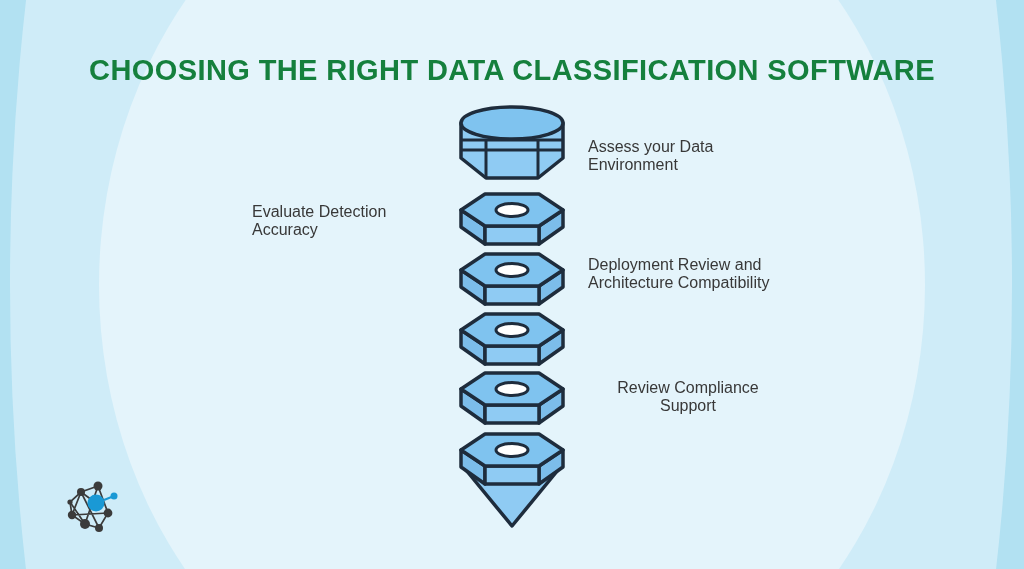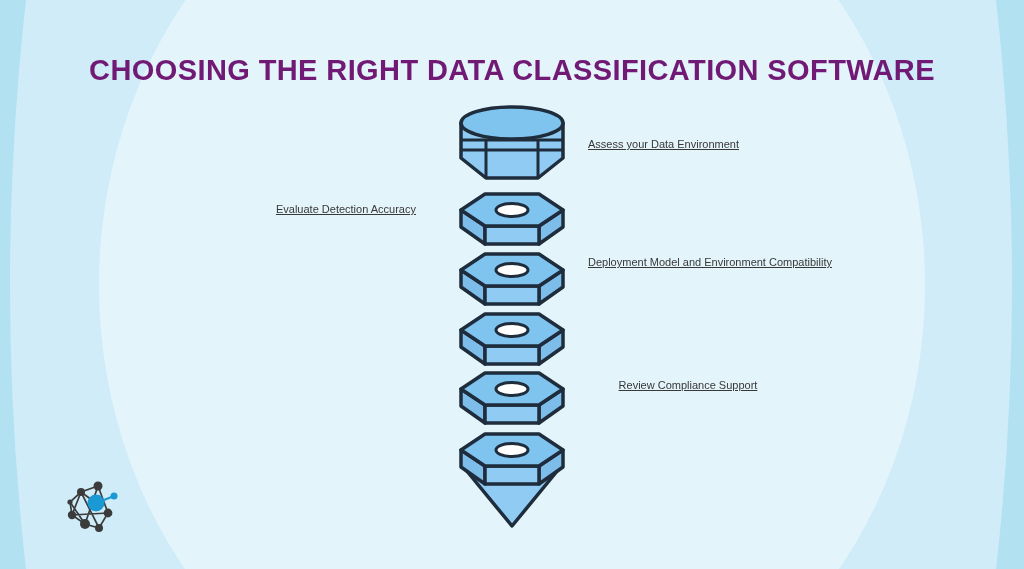--- a/index.html
+++ b/index.html
@@ -16,30 +16,29 @@
     background:#cfecf8;
   }
   #bg-inner{
     left:99px;top:-180px;width:826px;height:930px;
     background:#e4f4fb;
   }
   #title{
     position:absolute;left:0;top:54px;width:1024px;
     text-align:center;
     font-size:29px;font-weight:800;letter-spacing:.4px;
-    color:#701a75;
+    color:#15803d;
   }
   .step-label{
     position:absolute;
-    font-size:11px;line-height:1.12;
+    font-size:16px;line-height:1.12;
     color:#383838;
-    text-decoration:underline;
   }
   .step-label.right{left:588px;text-align:left;}
-  .step-label.left{right:608px;text-align:right;}
+  .step-label.left{right:572px;}
   #label-0{top:138px;width:200px;}
   #label-1{top:203px;width:200px;}
   #label-2{top:256px;width:252px;}
   #label-3{top:326px;width:200px;}
   #label-4{top:379px;width:200px;text-align:center;}
   #label-5{top:433px;width:205px;}
   .shape{position:absolute;left:458px;width:108px;}
   #shape-0{left:456px;top:102px;width:112px;}
   #shape-1{top:189px;}
   #shape-2{top:249px;}
@@ -116,21 +115,21 @@
       <path d="M3,21 L3,38 L27,55 L27,37 Z" fill="#7cbdea" stroke="#1e2c3c" stroke-width="3.5" stroke-linejoin="round"></path>
       <path d="M105,21 L105,38 L81,55 L81,37 Z" fill="#7cbdea" stroke="#1e2c3c" stroke-width="3.5" stroke-linejoin="round"></path>
       <path d="M27,37 L27,55 L81,55 L81,37 Z" fill="#8fcbf3" stroke="#1e2c3c" stroke-width="3.5" stroke-linejoin="round"></path>
       <path d="M3,21 L27,5 L81,5 L105,21 L81,37 L27,37 Z" fill="#7fc3ef" stroke="#1e2c3c" stroke-width="3.5" stroke-linejoin="round"></path>
       <ellipse cx="54" cy="21" rx="16" ry="6.5" fill="#ffffff" stroke="#1e2c3c" stroke-width="3"></ellipse>
     </svg>
   </div>
 
   <div class="step-label right" id="label-0">Assess your Data Environment</div>
   <div class="step-label left" id="label-1">Evaluate Detection Accuracy</div>
-  <div class="step-label right" id="label-2">Deployment Model and Environment Compatibility</div>
+  <div class="step-label right" id="label-2">Deployment Review and Architecture Compatibility</div>
   <div class="step-label right" id="label-4">Review Compliance Support</div>
 
   <div id="logo">
     <svg width="64" height="64" viewBox="0 0 64 64">
       <g stroke="#3b3b3b" stroke-width="1.7" fill="none">
         <path d="M36,8 L19,14 L8,24 L10,37 L23,46 L37,50 L46,35 L36,8"></path>
         <path d="M19,14 L10,37 M8,24 L23,46 M19,14 L37,50 M36,8 L23,46 M10,37 L46,35 M19,14 L34,25"></path>
       </g>
       <circle cx="36" cy="8" r="4.5" fill="#3b3b3b"></circle>
       <circle cx="19" cy="14" r="4" fill="#3b3b3b"></circle>

